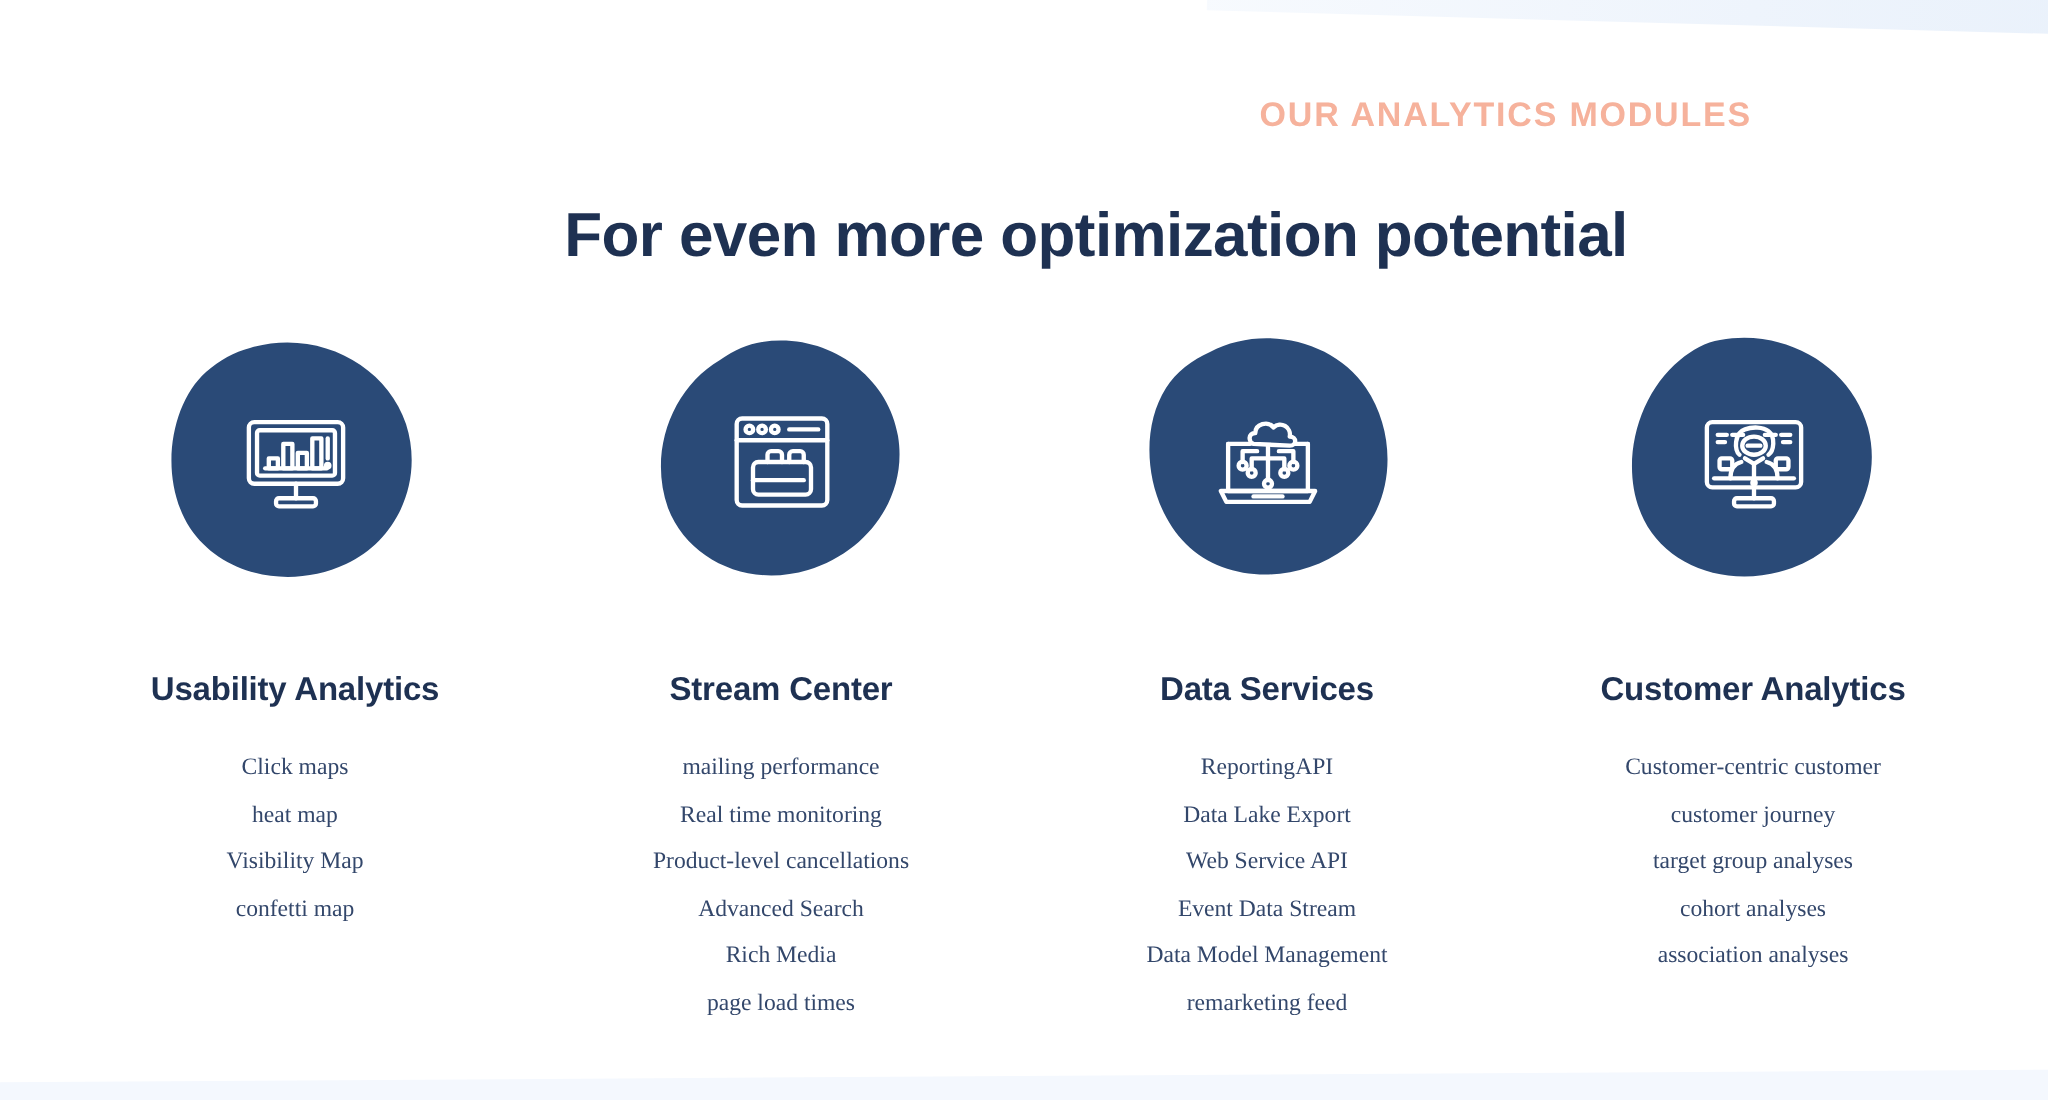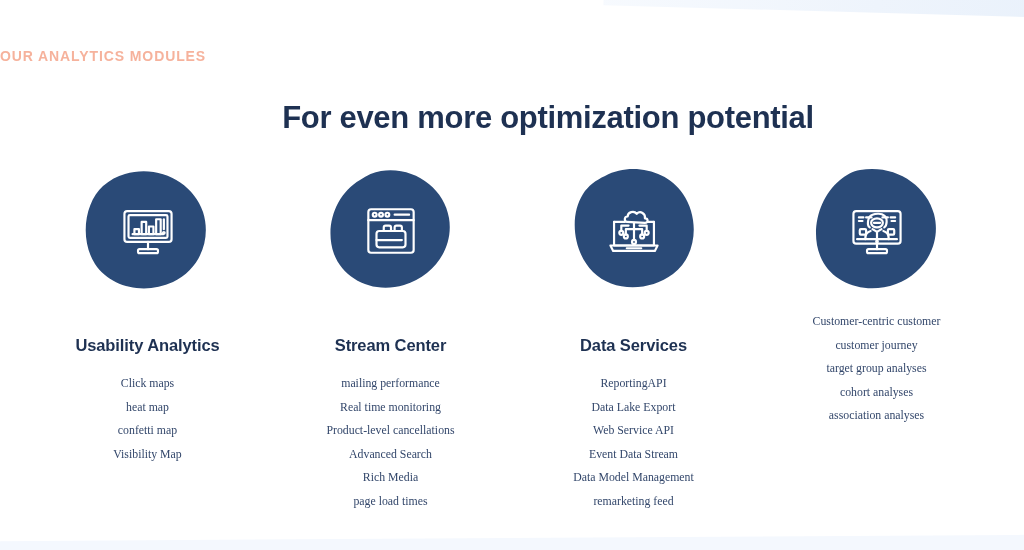--- a/index.html
+++ b/index.html
@@ -49,22 +49,22 @@
   .content {
     position: relative;
     z-index: 2;
   }
 
   .eyebrow {
     position: absolute;
     top: 48px;
     left: 0;
     width: 876px;
-    text-align: left;
-    font-size: 14px;
+    text-align: right;
+    font-size: 17px;
     font-weight: bold;
     letter-spacing: 0.9px;
     color: #f6b29c;
     text-transform: uppercase;
   }
 
   .headline {
     position: absolute;
     top: 77px;
     left: 0;
@@ -174,22 +174,22 @@
             <rect x="33" y="27" width="5" height="8.5"></rect>
             <rect x="41" y="19" width="5" height="16.5"></rect>
             <line x1="49.5" y1="19" x2="49.5" y2="30"></line>
             <circle cx="49.5" cy="34" r="0.9" fill="#ffffff"></circle>
           </svg>
         </div>
         <div class="col-title">Usability Analytics</div>
         <ul class="col-list">
           <li>Click maps</li>
           <li>heat map</li>
+          <li>Visibility Map</li>
           <li>confetti map</li>
-          <li>Visibility Map</li>
         </ul>
       </div>
 
       <div class="col">
         <div class="blob-wrap">
           <svg class="blob" viewBox="0 0 130 125">
             <path fill="#2A4A77" d="M55 3 C88 -2 118 20 123 50 C128 80 108 108 78 117 C48 126 18 112 8 86 C-2 58 10 26 34 12 C41 7 48 4 55 3 Z"></path>
           </svg>
           <svg class="glyph" viewBox="0 0 64 64" fill="none" stroke="#ffffff" stroke-width="2.4" stroke-linecap="round" stroke-linejoin="round">
             <rect x="7" y="8" width="50" height="48" rx="3"></rect>
@@ -266,20 +266,21 @@
             <path d="M27 30 l5 3 l5 -3"></path>
             <path d="M32 33 v8"></path>
             <path d="M25 32 c-4 1 -6 4 -6 9"></path>
             <path d="M39 32 c4 1 6 4 6 9"></path>
             <rect x="13" y="30" width="7" height="6" rx="1.2"></rect>
             <rect x="44" y="30" width="7" height="6" rx="1.2"></rect>
             <path d="M12 17 h5 M20 17 h6 M12 21 h4"></path>
             <path d="M47 17 h5 M38 17 h6 M48 21 h4"></path>
           </svg>
         </div>
+        <div class="col-title">Customer Analytics</div>
         <ul class="col-list">
           <li>Customer-centric customer</li>
           <li>customer journey</li>
           <li>target group analyses</li>
           <li>cohort analyses</li>
           <li>association analyses</li>
         </ul>
       </div>
 
     </div>

